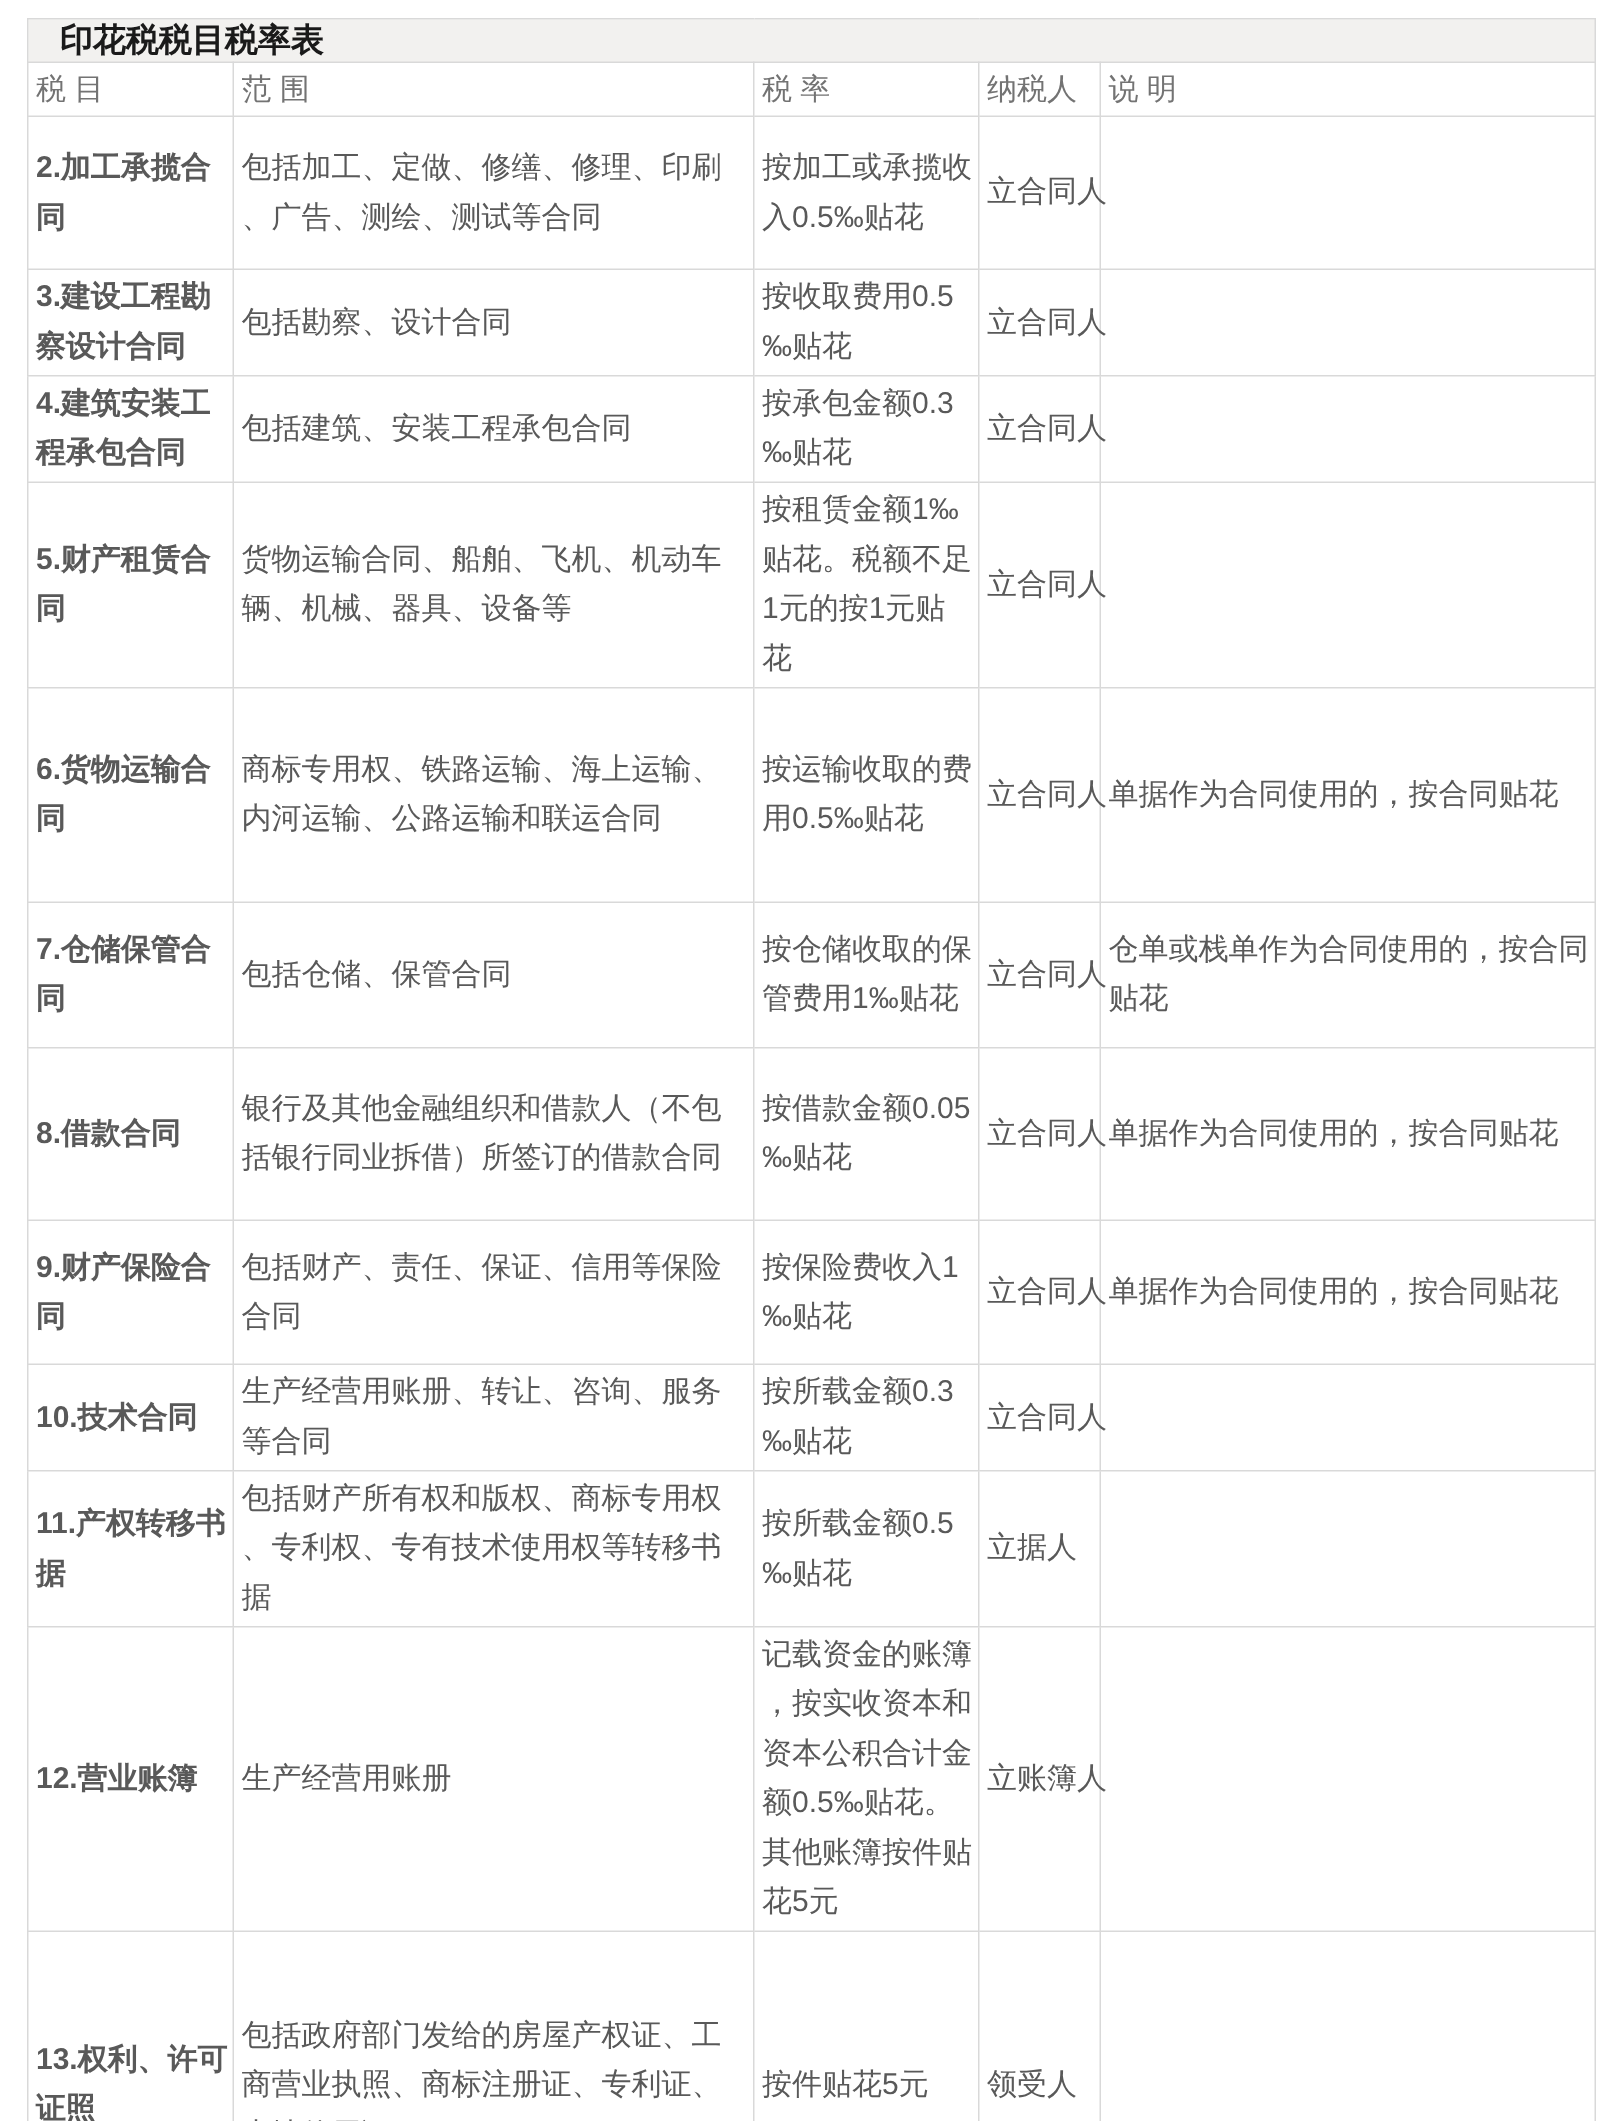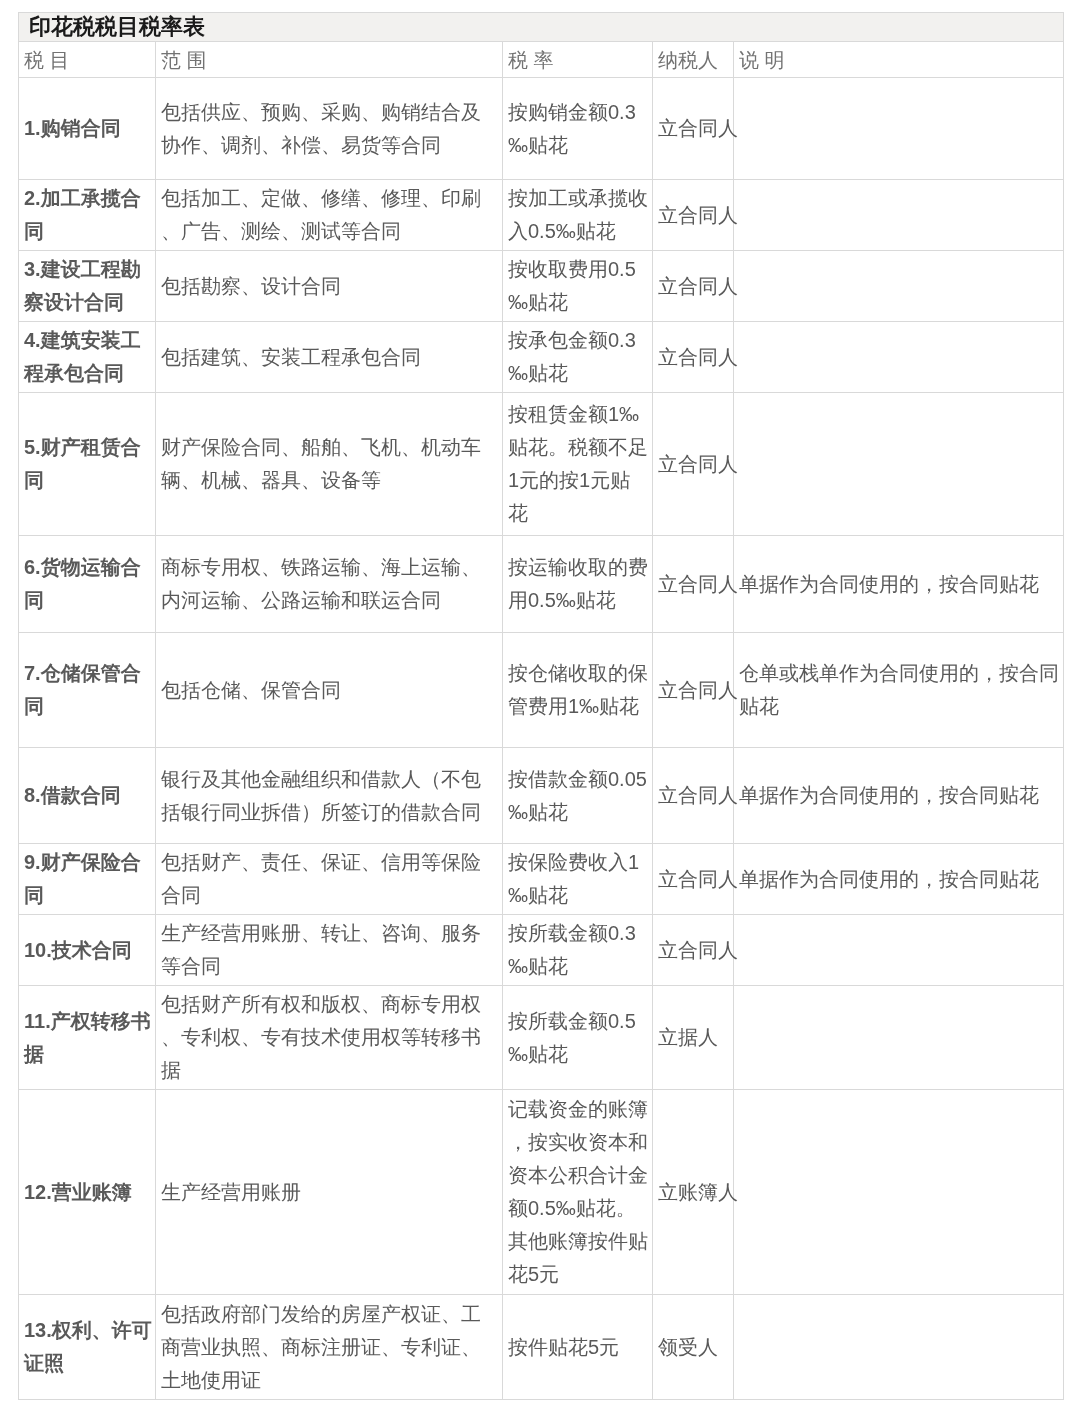--- a/index.html
+++ b/index.html
@@ -34,21 +34,21 @@
     line-break: anywhere;
     overflow-wrap: break-word;
   }
   tr.title-row th {
     background: #f2f1ef;
     font-size: 22px;
     font-weight: bold;
     color: #1a1a1a;
     height: 28px;
     line-height: 24px;
-    padding-left: 10px;
+    padding-left: 21px;
   }
   tr.header-row th {
     background: #ffffff;
     font-weight: normal;
     color: #737373;
     height: 36px;
     line-height: 22px;
   }
   td.c-item {
     font-weight: bold;
@@ -98,27 +98,20 @@
       <tr class="header-row">
         <th>税 目</th>
         <th>范 围</th>
         <th>税 率</th>
         <th>纳税人</th>
         <th>说 明</th>
       </tr>
     </thead>
     <tbody id="rows">
         <tr>
-    <td class="c-item">1.购销合同</td>
-    <td class="c-scope">包括供应、预购、采购、购销结合及协作、调剂、补偿、易货等合同</td>
-    <td class="c-rate">按购销金额0.3‰贴花</td>
-    <td class="c-taxpayer">立合同人</td>
-    <td class="c-note"></td>
-  </tr>
-        <tr>
     <td class="c-item">2.加工承揽合同</td>
     <td class="c-scope">包括加工、定做、修缮、修理、印刷、广告、测绘、测试等合同</td>
     <td class="c-rate">按加工或承揽收入0.5‰贴花</td>
     <td class="c-taxpayer">立合同人</td>
     <td class="c-note"></td>
   </tr>
         <tr>
     <td class="c-item">3.建设工程勘察设计合同</td>
     <td class="c-scope">包括勘察、设计合同</td>
     <td class="c-rate">按收取费用0.5‰贴花</td>
@@ -127,21 +120,21 @@
   </tr>
         <tr>
     <td class="c-item">4.建筑安装工程承包合同</td>
     <td class="c-scope">包括建筑、安装工程承包合同</td>
     <td class="c-rate">按承包金额0.3‰贴花</td>
     <td class="c-taxpayer">立合同人</td>
     <td class="c-note"></td>
   </tr>
         <tr>
     <td class="c-item">5.财产租赁合同</td>
-    <td class="c-scope">财产保险合同、船舶、飞机、机动车辆、机械、器具、设备等</td>
+    <td class="c-scope">货物运输合同、船舶、飞机、机动车辆、机械、器具、设备等</td>
     <td class="c-rate">按租赁金额1‰贴花。税额不足1元的按1元贴花</td>
     <td class="c-taxpayer">立合同人</td>
     <td class="c-note"></td>
   </tr>
         <tr>
     <td class="c-item">6.货物运输合同</td>
     <td class="c-scope">商标专用权、铁路运输、海上运输、内河运输、公路运输和联运合同</td>
     <td class="c-rate">按运输收取的费用0.5‰贴花</td>
     <td class="c-taxpayer">立合同人</td>
     <td class="c-note">单据作为合同使用的，按合同贴花</td>

